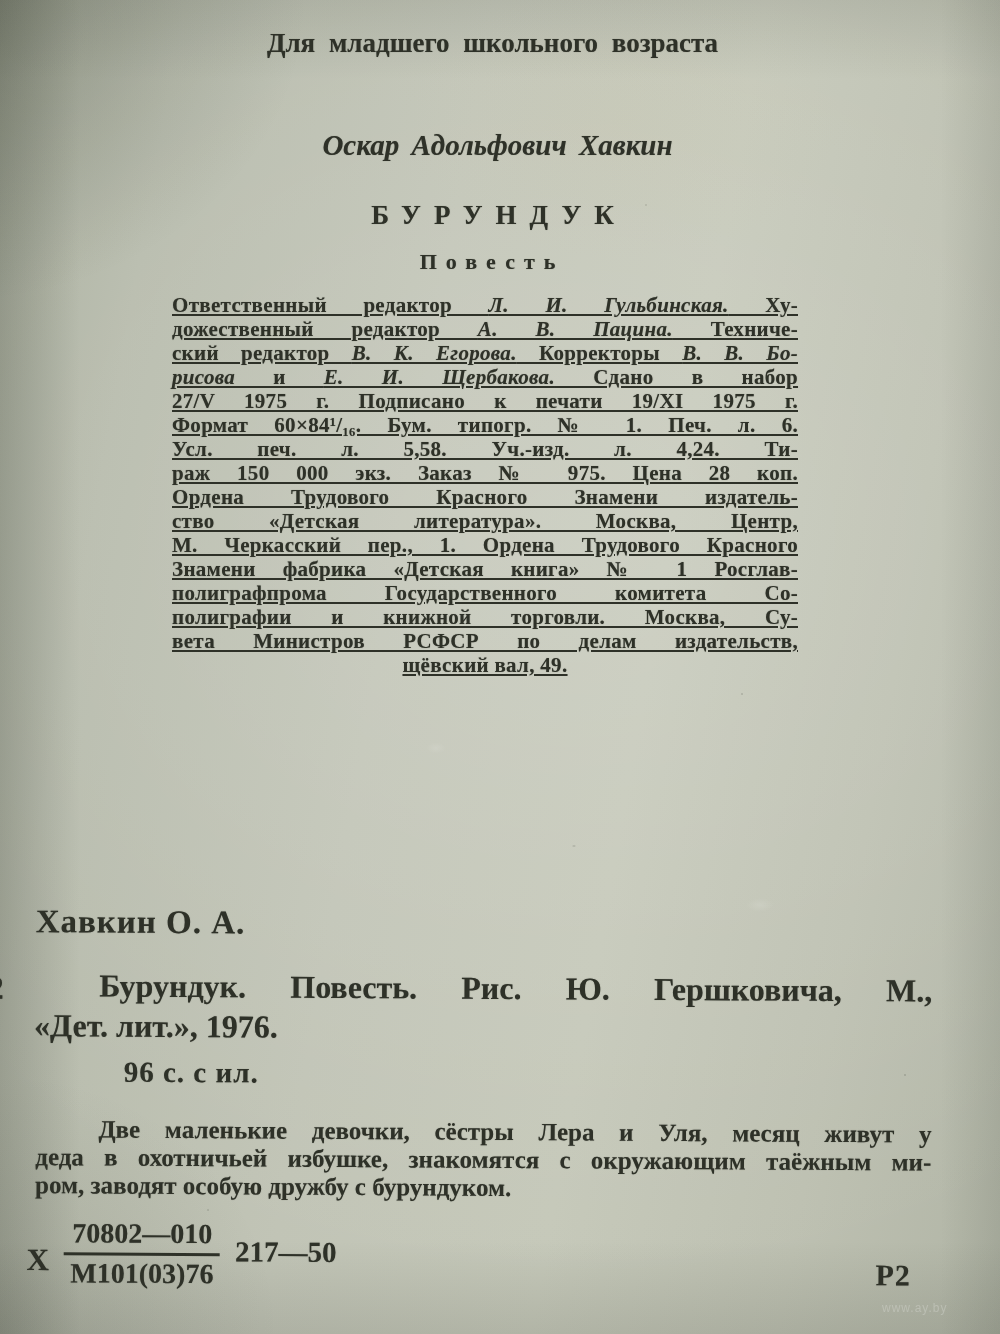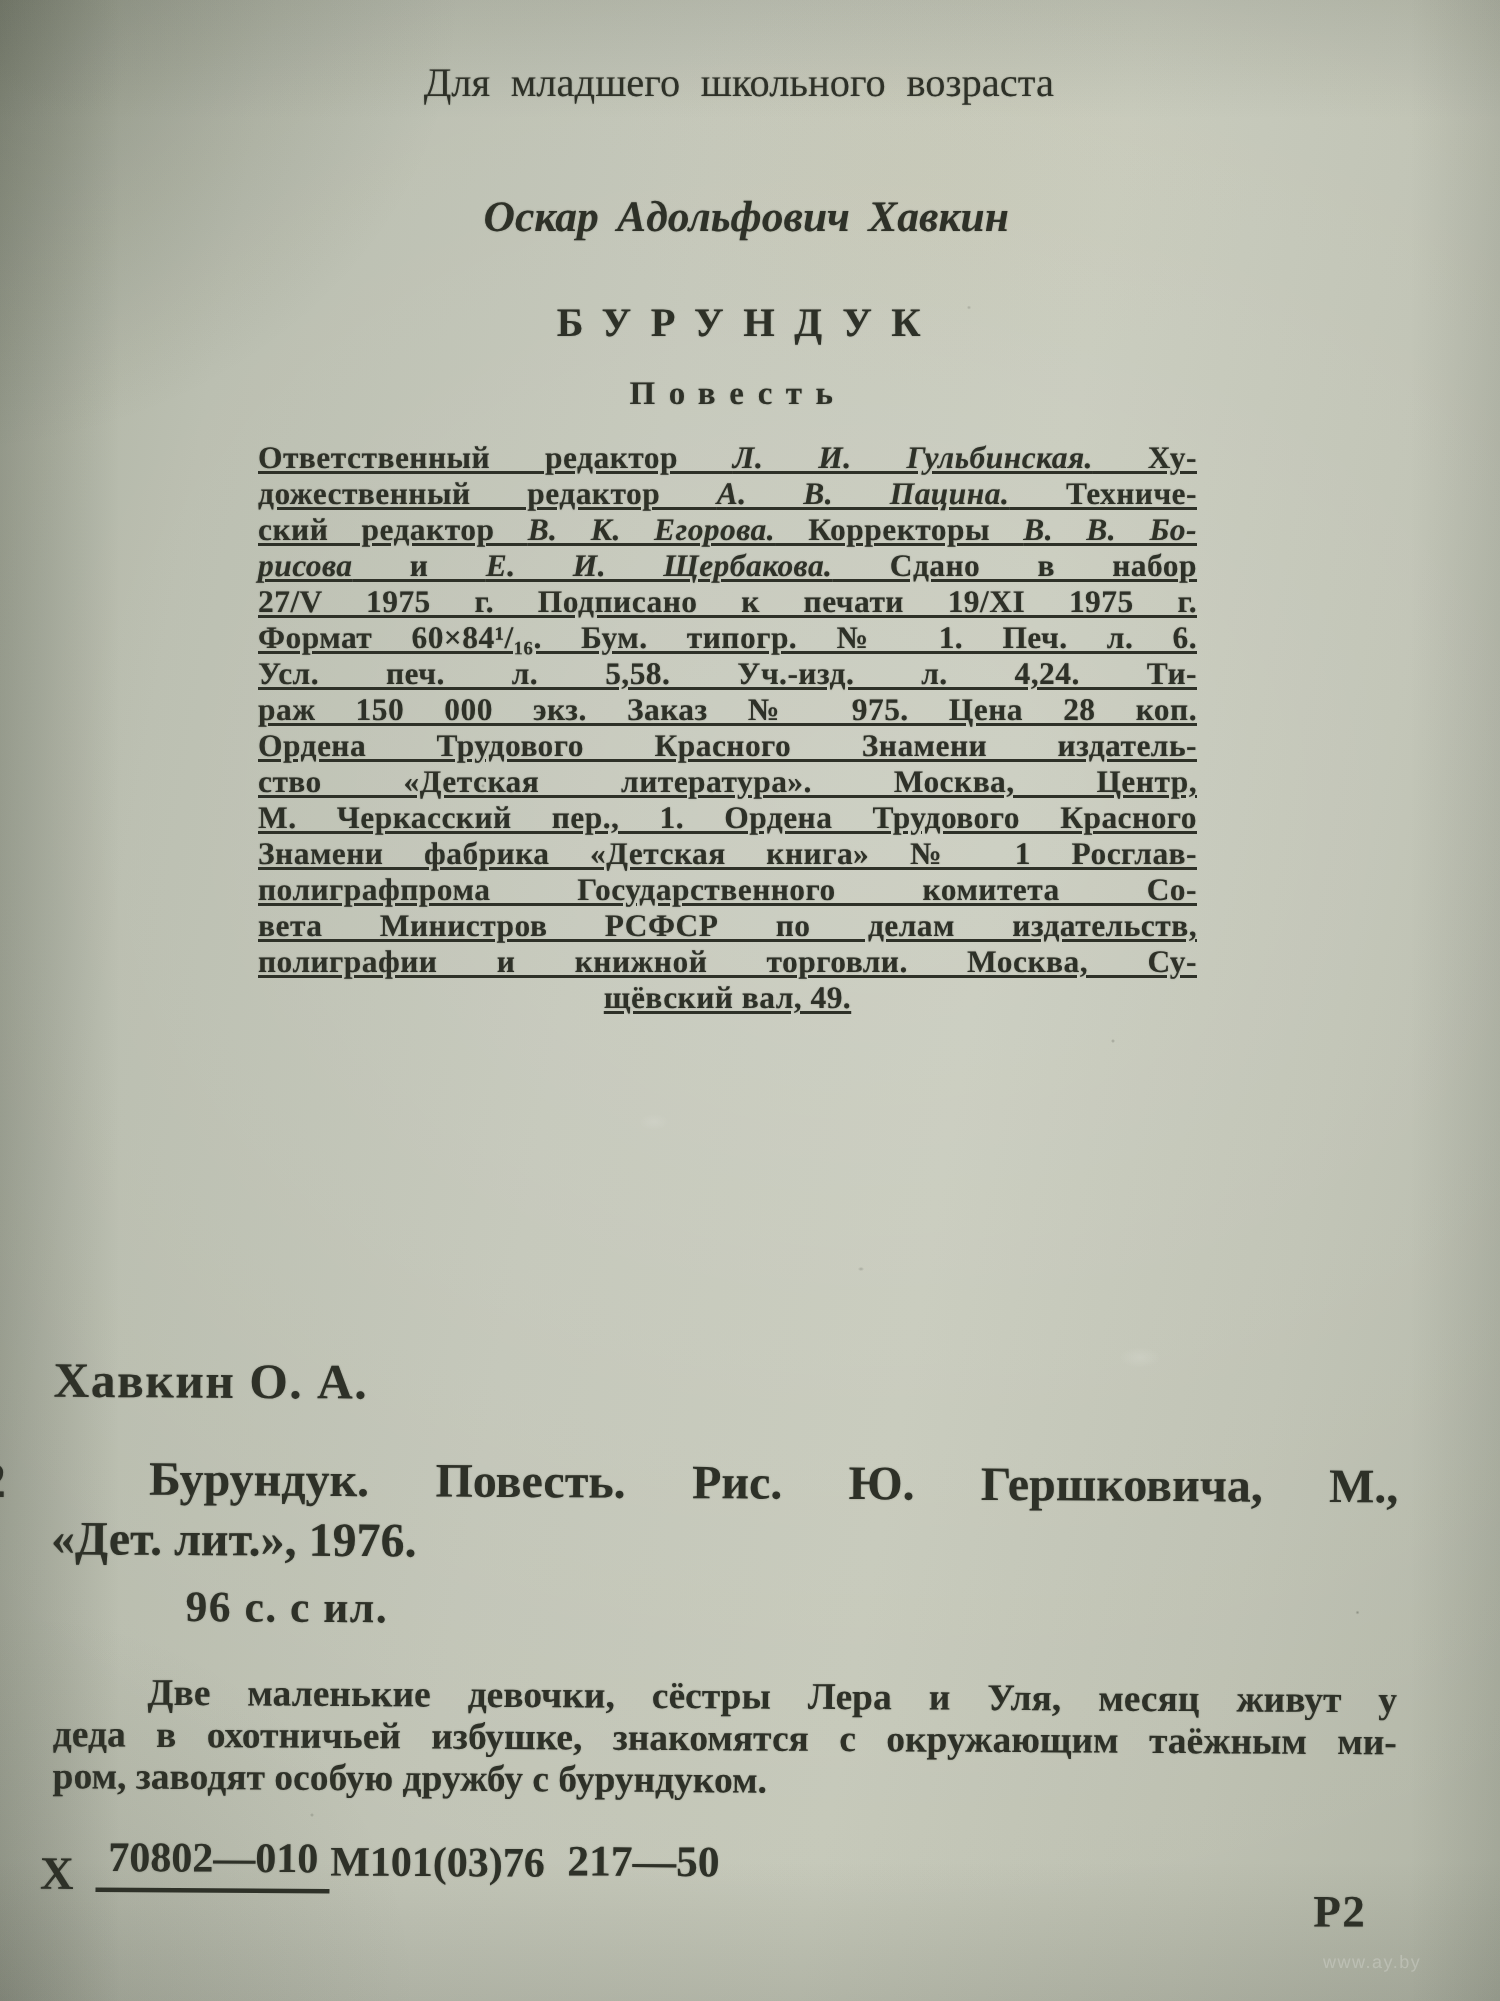--- a/index.html
+++ b/index.html
@@ -25,41 +25,41 @@
       radial-gradient(2px 2px at 322px 524px, rgba(40,44,36,0.30), transparent 70%),
       radial-gradient(2px 2px at 742px 694px, rgba(40,44,36,0.28), transparent 70%),
       radial-gradient(3px 2px at 574px 846px, rgba(40,44,36,0.22), transparent 70%),
       radial-gradient(2px 2px at 905px 1075px, rgba(40,44,36,0.30), transparent 70%),
       radial-gradient(2px 2px at 208px 1210px, rgba(40,44,36,0.25), transparent 70%),
       radial-gradient(2px 2px at 646px 205px, rgba(40,44,36,0.22), transparent 70%),
       radial-gradient(14px 8px at 436px 748px, rgba(255,255,255,0.10), transparent 70%),
       radial-gradient(20px 10px at 760px 905px, rgba(255,255,255,0.12), transparent 70%);
   }
   .txt{position:absolute;color:#2e3128;text-shadow:0 0 1px rgba(46,49,41,0.45);}
-  .line-audience{top:40px;left:0;width:985px;text-align:center;font-size:27px;font-weight:normal;word-spacing:7px;}
+  .line-audience{top:28px;left:0;width:985px;text-align:center;font-size:27px;font-weight:bold;word-spacing:7px;}
   .line-author{top:129px;left:0;width:995px;text-align:center;font-size:29px;font-weight:bold;font-style:italic;word-spacing:5px;}
   .line-title{top:200px;left:0;width:985px;text-align:center;font-size:27px;font-weight:bold;letter-spacing:13px;text-indent:13px;}
   .line-subtitle{top:249px;left:0;width:975px;text-align:center;font-size:22px;font-weight:bold;letter-spacing:9px;text-indent:9px;}
   .colophon{top:293px;left:172px;width:626px;font-size:21px;line-height:24px;font-weight:bold;letter-spacing:0.3px;}
   .colophon .line{text-align:justify;text-align-last:justify;text-decoration:underline;}
   .colophon .line:last-child{text-align:center;text-align-last:center;}
   .colophon .it{font-style:italic;}
   .lower{position:absolute;inset:0;transform:rotate(0.35deg);transform-origin:50% 78%;}
   .cat-author{top:906px;left:35px;font-size:33px;font-weight:bold;letter-spacing:1px;}
   .margin-digit{top:973px;left:-13px;font-size:33px;font-weight:bold;}
   .cit1{top:970px;left:99px;width:833px;font-size:32px;font-weight:bold;text-align:justify;text-align-last:justify;}
   .cit2{top:1010px;left:34px;font-size:32px;font-weight:bold;}
   .pages{top:1058px;left:100px;font-size:29px;font-weight:bold;letter-spacing:1px;margin-left:24px;}
   .annotation{top:1118px;left:36px;width:896px;font-size:25px;line-height:28px;font-weight:bold;}
   .annotation .line{text-align:justify;text-align-last:justify;}
   .annotation .line:first-child{text-indent:63px;}
   .annotation .line:last-child{text-align:left;text-align-last:left;}
   .imprint{top:1220px;left:28px;display:flex;align-items:center;gap:15px;font-weight:bold;}
   .ix-letter{font-size:31px;margin-top:14px;}
-  .fraction{display:inline-flex;text-align:center;font-size:28px;}
+  .fraction{display:inline-flex;flex-direction:column;text-align:center;font-size:28px;}
   .fraction .num{border-bottom:3px solid #2e3128;padding:0 8px 3px;}
   .fraction .den{padding-top:2px;}
   .order{font-size:29px;margin-top:-6px;}
   .category{top:1256px;left:877px;font-size:30px;font-weight:bold;letter-spacing:1px;}
   .watermark{top:1301px;left:882px;font-size:12px;color:rgba(255,255,255,0.22);
     font-family:"Liberation Sans","DejaVu Sans",sans-serif;letter-spacing:1px;text-shadow:none;}
 </style>
 </head>
 <body>
 
@@ -78,22 +78,22 @@
       <div class="line"><span class="it">рисова</span><span> и </span><span class="it">Е. И. Щербакова.</span><span> Сдано в набор</span></div>
       <div class="line"><span>27/V 1975 г. Подписано к печати 19/XI 1975 г.</span></div>
       <div class="line"><span>Формат 60×84¹/₁₆. Бум. типогр. № 1. Печ. л. 6.</span></div>
       <div class="line"><span>Усл. печ. л. 5,58. Уч.-изд. л. 4,24. Ти-</span></div>
       <div class="line"><span>раж 150 000 экз. Заказ № 975. Цена 28 коп.</span></div>
       <div class="line"><span>Ордена Трудового Красного Знамени издатель-</span></div>
       <div class="line"><span>ство «Детская литература». Москва, Центр,</span></div>
       <div class="line"><span>М. Черкасский пер., 1. Ордена Трудового Красного</span></div>
       <div class="line"><span>Знамени фабрика «Детская книга» № 1 Росглав-</span></div>
       <div class="line"><span>полиграфпрома Государственного комитета Со-</span></div>
+      <div class="line"><span>полиграфии и книжной торговли. Москва, Су-</span></div>
       <div class="line"><span>вета Министров РСФСР по делам издательств,</span></div>
-      <div class="line"><span>полиграфии и книжной торговли. Москва, Су-</span></div>
       <div class="line"><span>щёвский вал, 49.</span></div>
     </div>
 
   <div class="lower">
     <div class="txt cat-author">Хавкин О. А.</div>
     <div class="txt margin-digit">2</div>
     <div class="txt cit1">Бурундук. Повесть. Рис. Ю. Гершковича, М.,</div>
     <div class="txt cit2">«Дет. лит.», 1976.</div>
     <div class="txt pages">96 с. с ил.</div>
     <div class="txt annotation">

